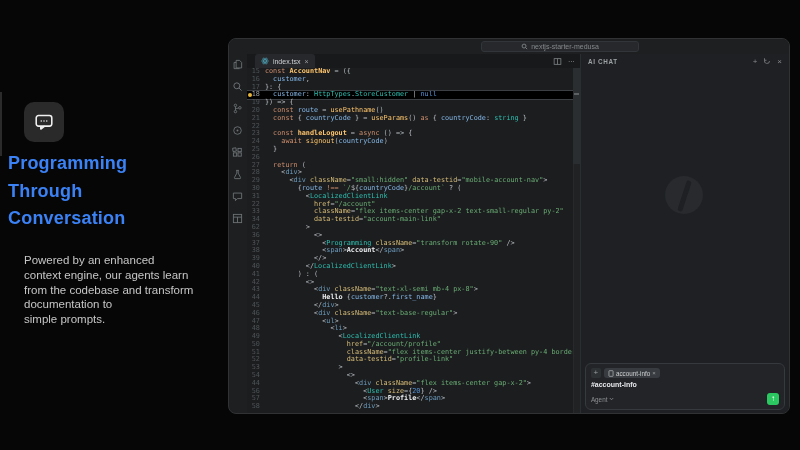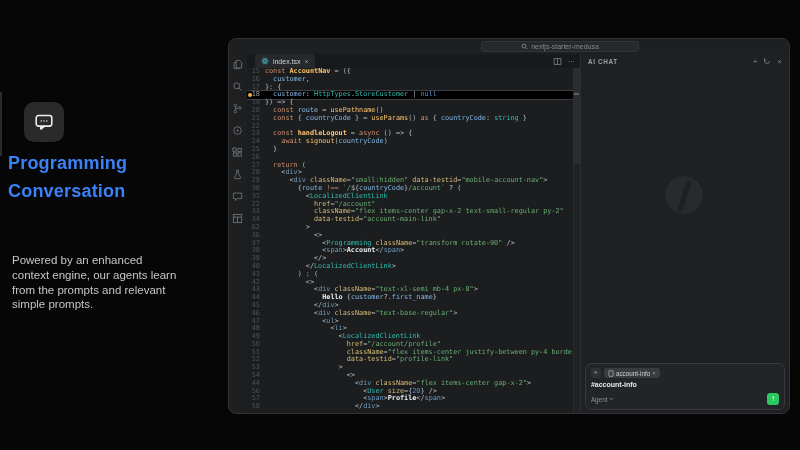--- a/index.html
+++ b/index.html
@@ -6,21 +6,21 @@
   html,body { background:#000; }
   .stage { position:relative; width:800px; height:450px; background:#060606; overflow:hidden;
            font-family:"Liberation Sans", sans-serif; }
 
   
   .accent-line { position:absolute; left:0; top:92px; width:2px; height:64px; background:#4a4a4a; opacity:.55; }
   .icon-box { position:absolute; left:24px; top:102px; width:40px; height:40px; background:#2a2a2a;
               border-radius:10px; display:flex; align-items:center; justify-content:center; }
   .headline { position:absolute; left:8px; top:150px; width:220px; color:#3b82f6;
               font-size:18px; font-weight:bold; line-height:27.5px; letter-spacing:.2px; }
-  .blurb { position:absolute; left:12px; top:253px; width:210px; color:#c6c6c6;
+  .blurb { position:absolute; left:24px; top:253px; width:210px; color:#c6c6c6;
            font-size:11.5px; line-height:14.8px; }
 
   
   .window { position:absolute; left:228px; top:38px; width:562px; height:376px; background:#1d1f21;
             border:1px solid #303234; border-radius:8px; overflow:hidden; }
   .titlebar { position:relative; height:15px; background:#1d1f21; }
   .search-pill { position:absolute; left:252px; top:2px; width:158px; height:11px; background:#26282b;
                  border:1px solid #323539; border-radius:3px; display:flex; align-items:center;
                  justify-content:center; gap:3px; font-size:7px; color:#85888c; }
   .win-body { display:flex; height:361px; }
@@ -95,27 +95,29 @@
         <path d="M8.5 16.5v3.2l4.2-3.2"></path>
         <circle cx="9" cy="10.8" r="0.8" fill="#f0f0f0" stroke="none"></circle>
         <circle cx="12" cy="10.8" r="0.8" fill="#f0f0f0" stroke="none"></circle>
         <circle cx="15" cy="10.8" r="0.8" fill="#f0f0f0" stroke="none"></circle>
       </svg>
     </span>
   </div>
 
   <div class="headline">
     <div>Programming</div>
+    <div>Through</div>
     <div>Conversation</div>
   </div>
 
   <div class="blurb">
     <div>Powered by an enhanced</div>
     <div>context engine, our agents learn</div>
-    <div>from the prompts and relevant</div>
+    <div>from the codebase and transform</div>
+    <div>documentation to</div>
     <div>simple prompts.</div>
   </div>
 
   <div class="window">
 
     <div class="titlebar">
       <div class="search-pill">
         <span>
           <svg width="7" height="7" viewBox="0 0 16 16" fill="none" stroke="#85888c" stroke-width="2">
             <circle cx="7" cy="7" r="4.5"></circle>

